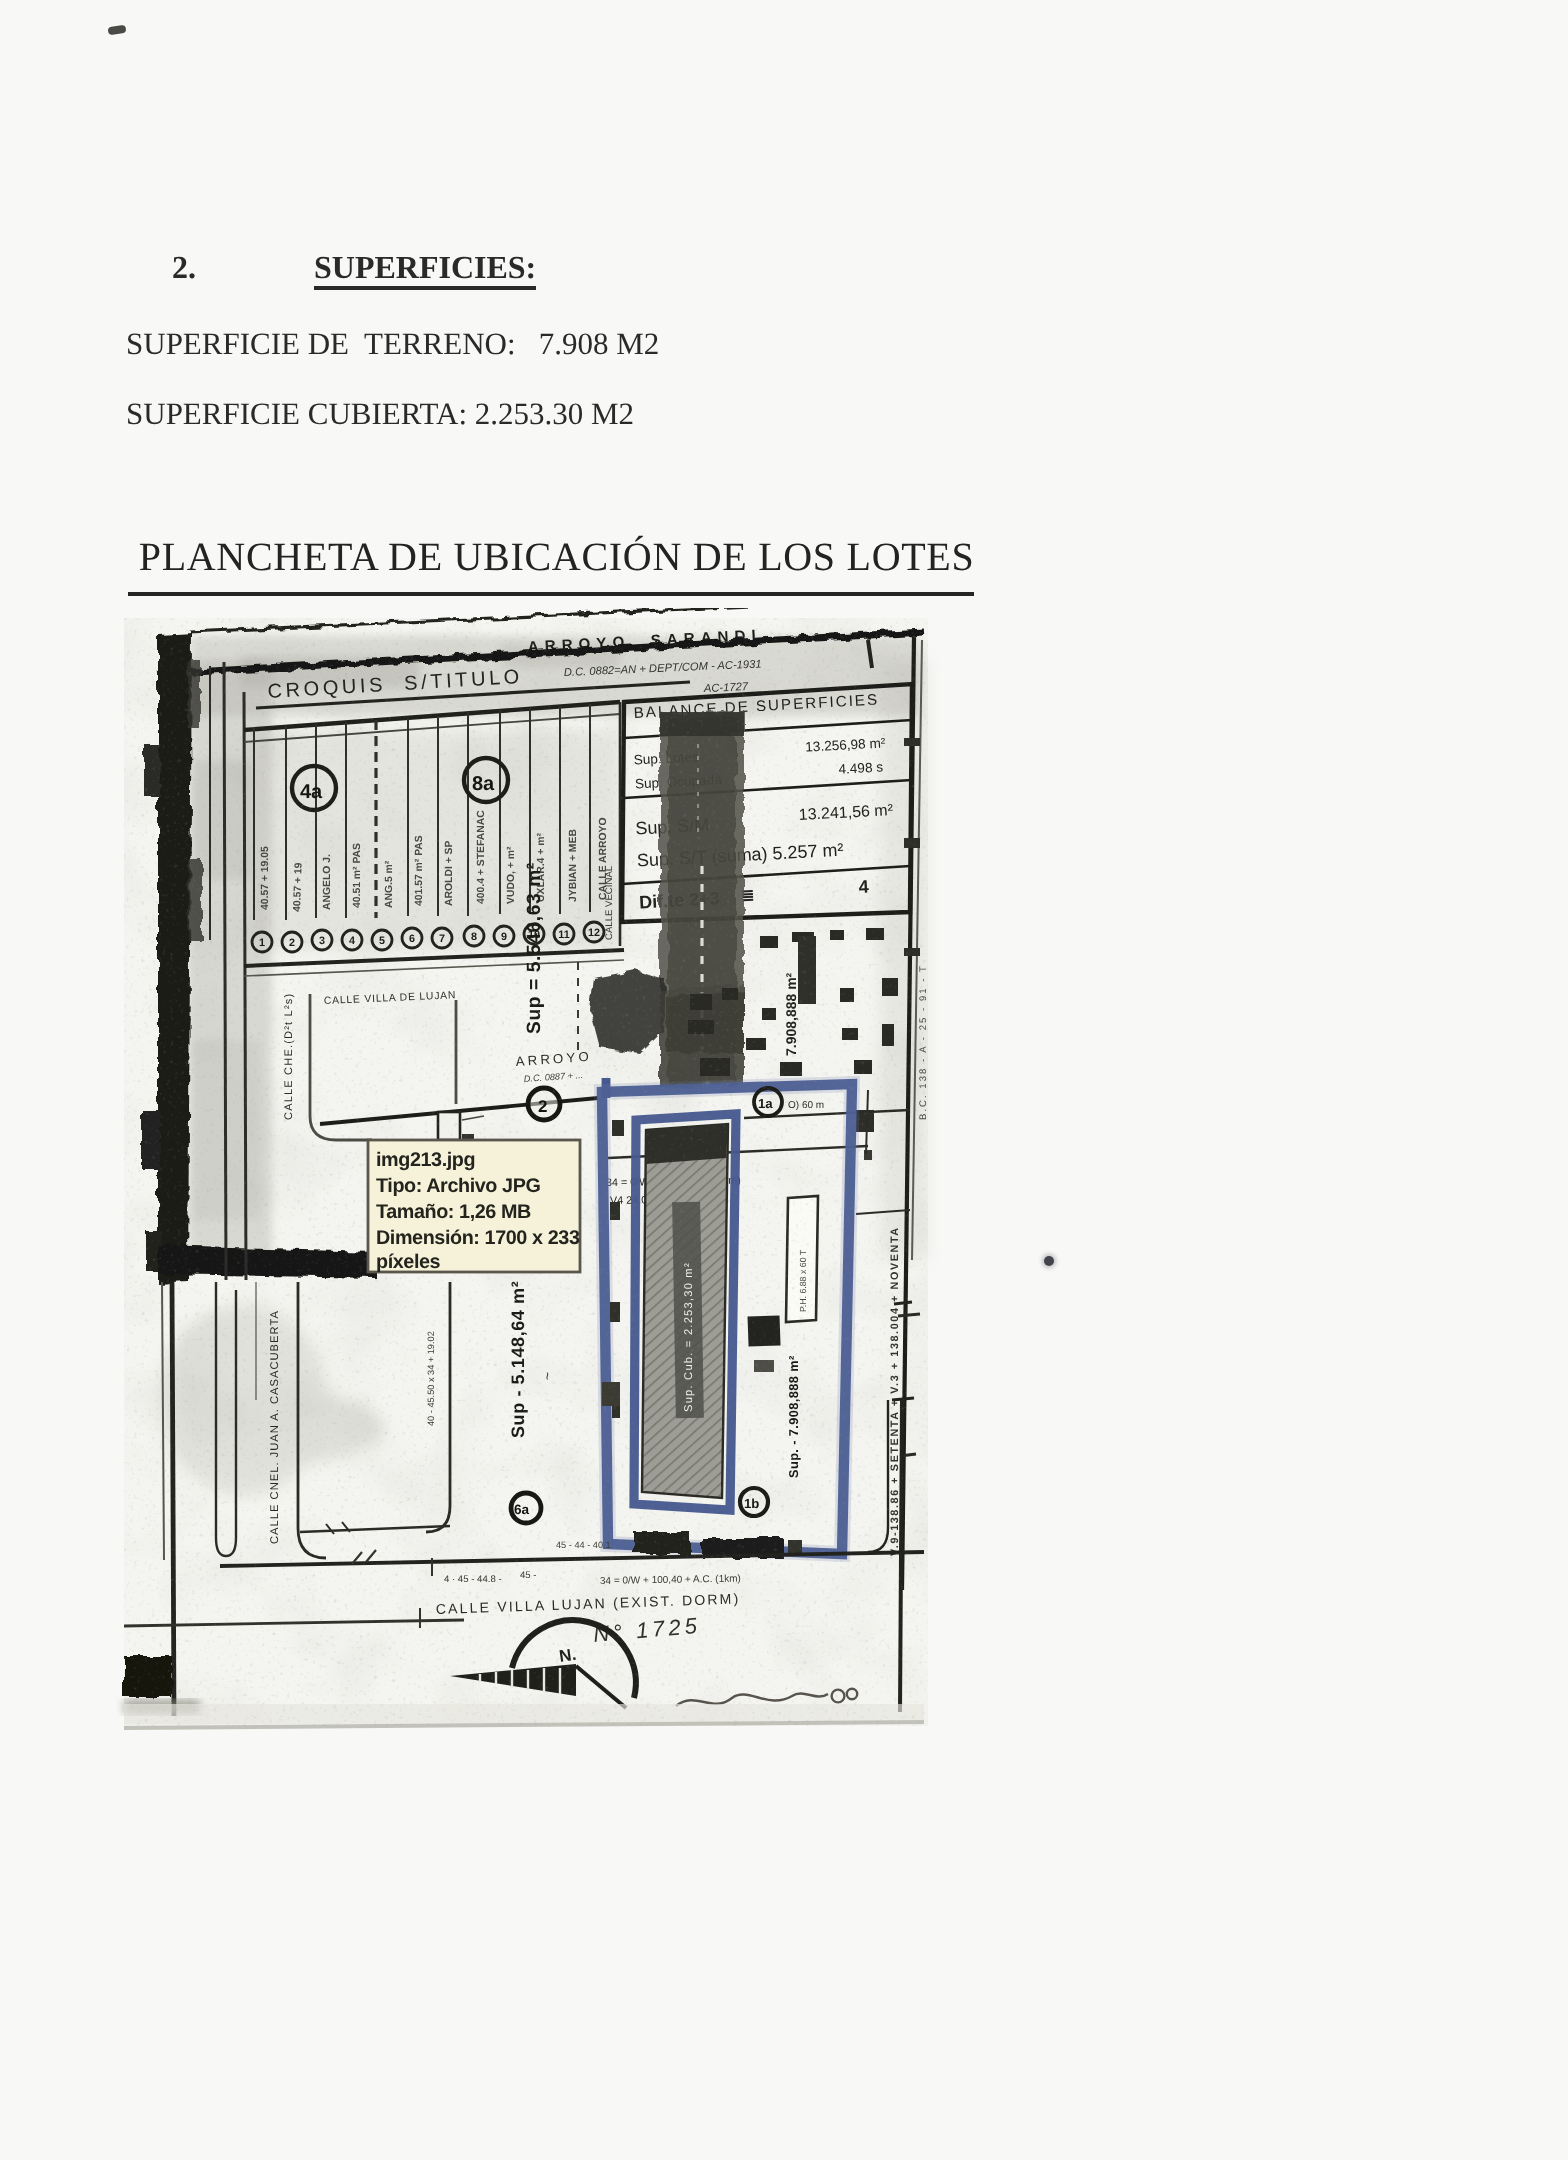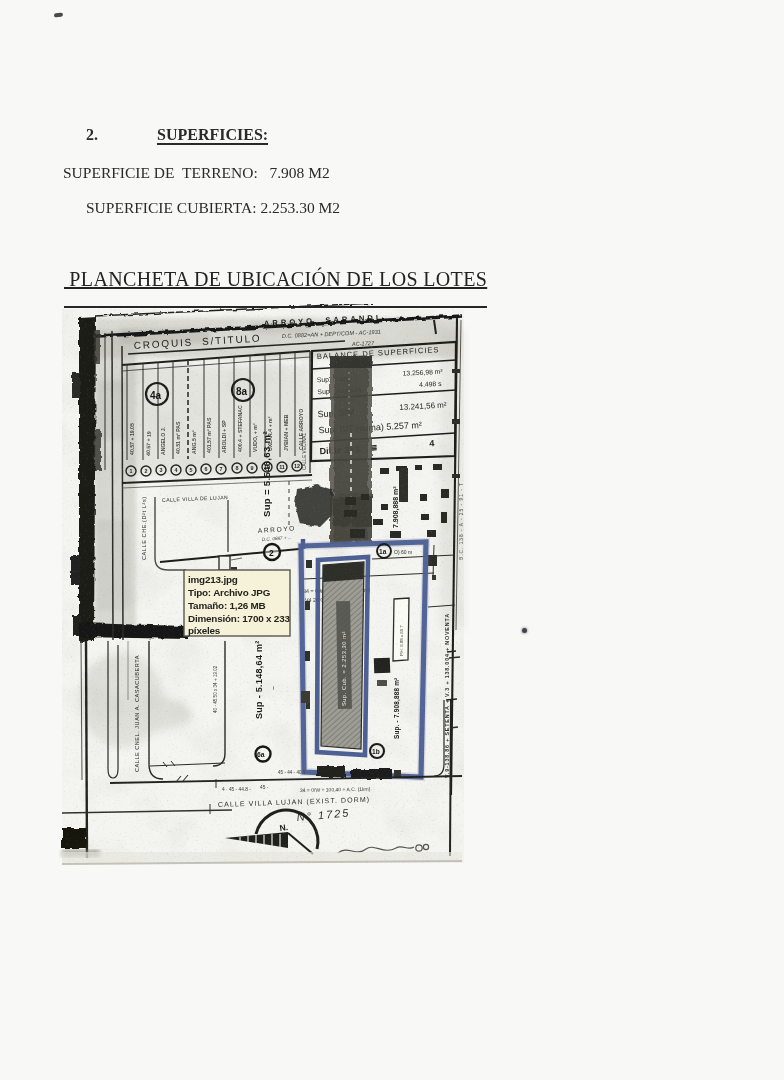--- a/index.html
+++ b/index.html
@@ -10,23 +10,23 @@
 </style>
 </head>
 <body>
 
 <div class="abs" style="left:54px;top:13px;width:9px;height:4px;background:#4a4a46;border-radius:2px;transform:rotate(-8deg);"></div>
 
 <div class="abs" style="left:86px;top:126px;font-size:16px;font-weight:bold;color:#2a2a2a;">2.<span style="display:inline-block;width:14px;"></span><span style="border-bottom:2px solid #2a2a2a;margin-left:45px;">SUPERFICIES:</span></div>
 
 <div class="abs" style="left:63px;top:164px;font-size:15.5px;color:#2a2a2a;">SUPERFICIE DE&nbsp; TERRENO:&nbsp;&nbsp;&nbsp;7.908 M2</div>
 
-<div class="abs" style="left:63px;top:199px;font-size:15.5px;color:#2a2a2a;margin-left:23px;">SUPERFICIE CUBIERTA: 2.253.30 M2</div>
-
-<div class="abs" style="left:64px;top:268px;font-size:20px;letter-spacing:.35px;color:#232323;"><span style="border-bottom:2px solid #262626;padding-bottom:16px;text-decoration:underline;">&nbsp;PLANCHETA DE UBICACIÓN DE LOS LOTES</span></div>
+<div class="abs" style="left:63px;top:199px;font-size:15.5px;color:#2a2a2a;">SUPERFICIE CUBIERTA: 2.253.30 M2</div>
+
+<div class="abs" style="left:64px;top:268px;font-size:20px;letter-spacing:.35px;color:#232323;"><span style="border-bottom:2px solid #262626;padding-bottom:6px;">&nbsp;PLANCHETA DE UBICACIÓN DE LOS LOTES</span></div>
 
 <div class="abs" style="left:522px;top:628px;width:5px;height:5px;background:#43434e;border-radius:50%;box-shadow:0 0 2px 1px rgba(80,80,100,0.35);"></div>
 
 <svg class="abs" style="left:58px;top:304px;" width="412" height="564" viewBox="58 304 412 564" xmlns="http://www.w3.org/2000/svg">
   <defs>
     <filter id="noise" x="0%" y="0%" width="100%" height="100%">
       <feTurbulence type="fractalNoise" baseFrequency="0.55" numOctaves="2" seed="7" result="n"></feTurbulence>
       <feColorMatrix in="n" type="matrix" values="0 0 0 0 0.30  0 0 0 0 0.30  0 0 0 0 0.28  1.15 0 0 0 -0.70"></feColorMatrix>
     </filter>
     <filter id="rough" x="-20%" y="-20%" width="140%" height="140%">

